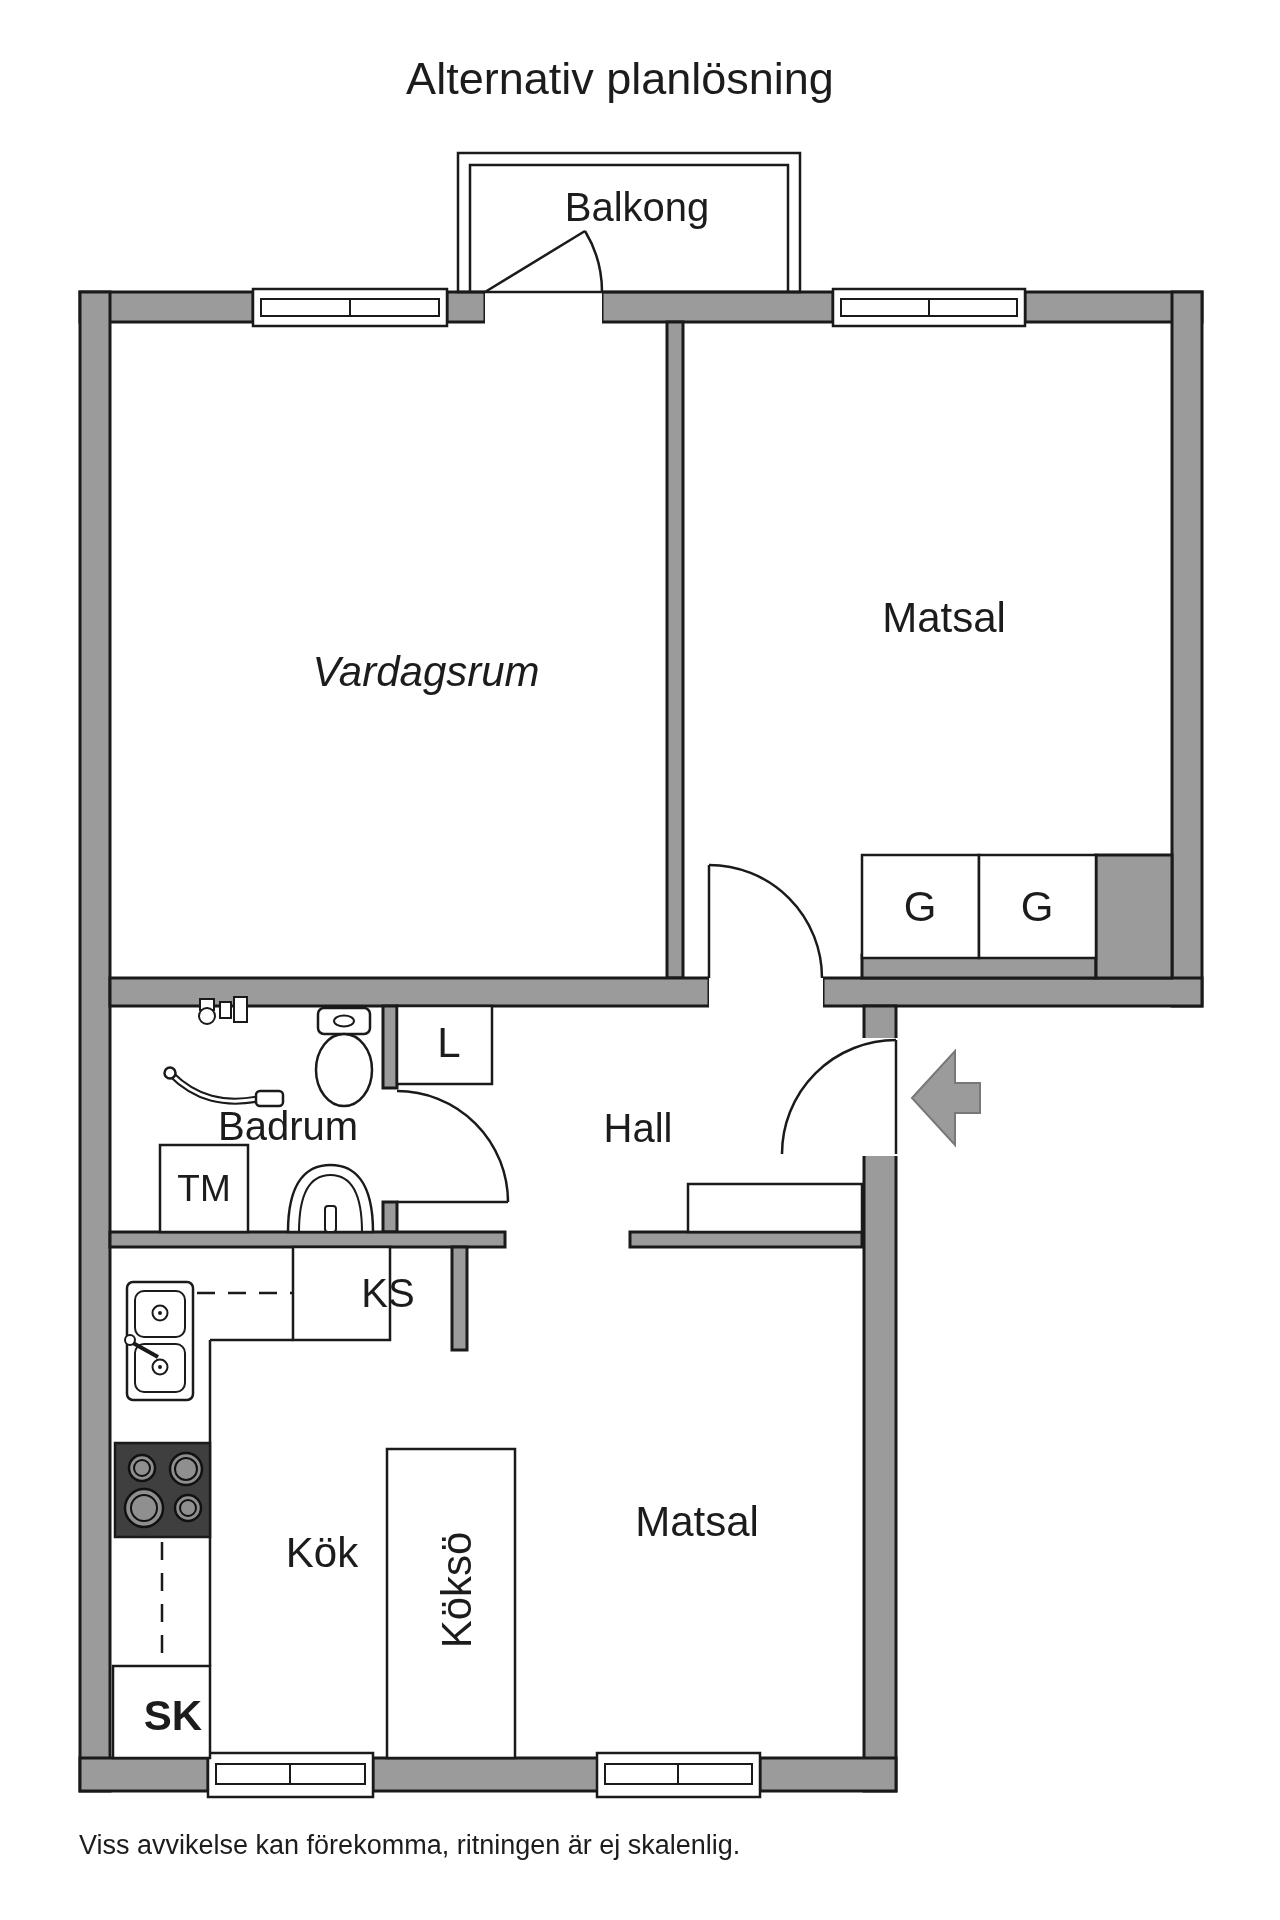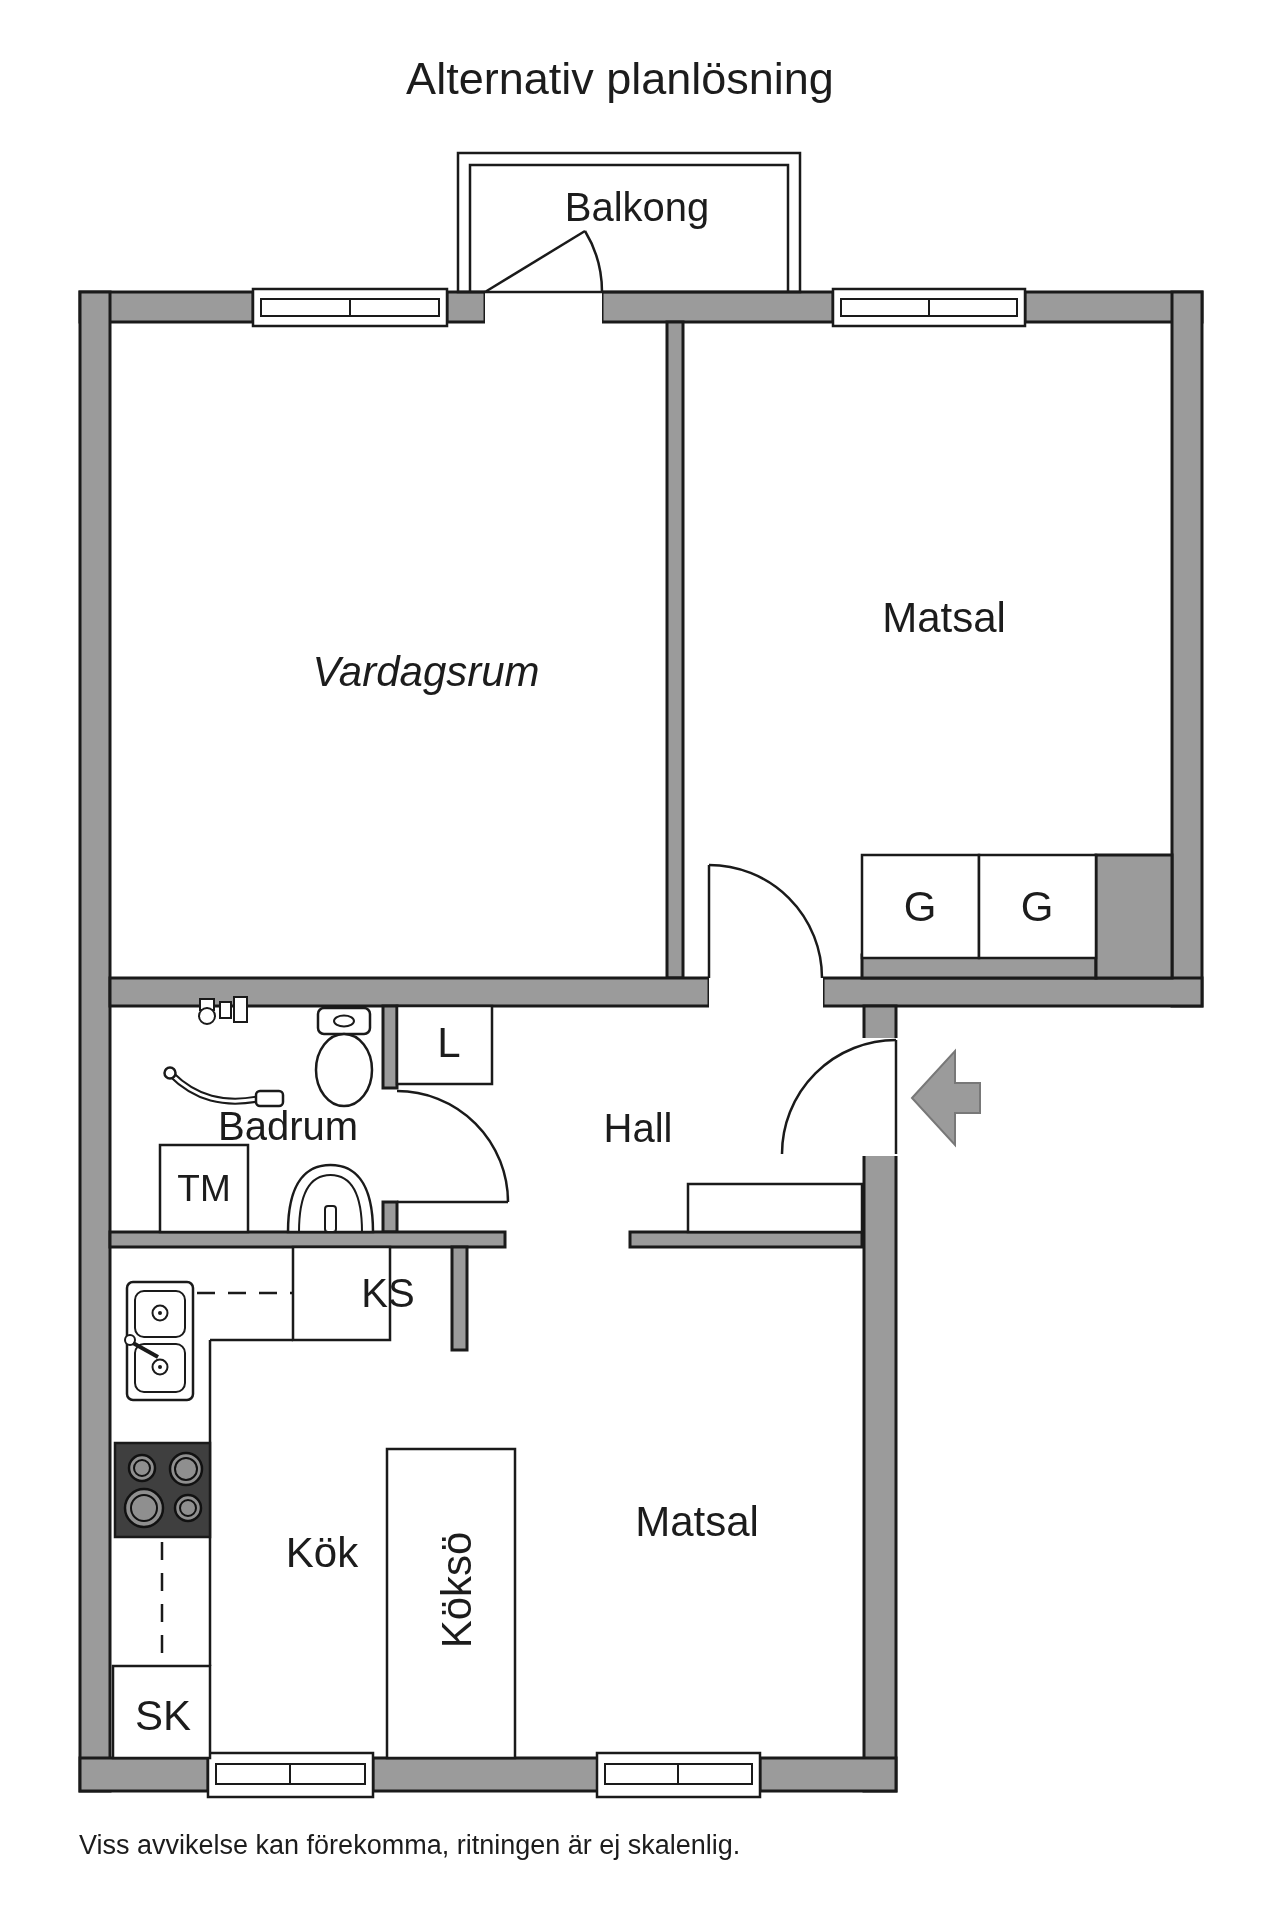--- a/index.html
+++ b/index.html
@@ -212,17 +212,17 @@
   <div class="lbl lbl-small" style="left:638px;top:1128px;text-align:center;">Hall</div>
 
   <div class="lbl lbl-small" style="left:341px;top:1293px;margin-left:47px;">KS</div>
 
   <div class="lbl lbl-room" style="left:322px;top:1553px;">Kök</div>
 
   <div class="lbl lbl-room lbl-rot" style="left:457px;top:1590px;">Köksö</div>
 
   <div class="lbl lbl-room" style="left:697px;top:1522px;">Matsal</div>
 
-  <div class="lbl lbl-box" style="left:163px;top:1716px;">SK</div>
+  <div class="lbl lbl-box" style="left:173px;top:1716px;font-weight:bold;">SK</div>
 
   <div class="lbl lbl-footer" style="left:79px;top:1845px;">Viss avvikelse kan förekomma, ritningen är ej skalenlig.</div>
 
 </div>
 
 </body></html>

